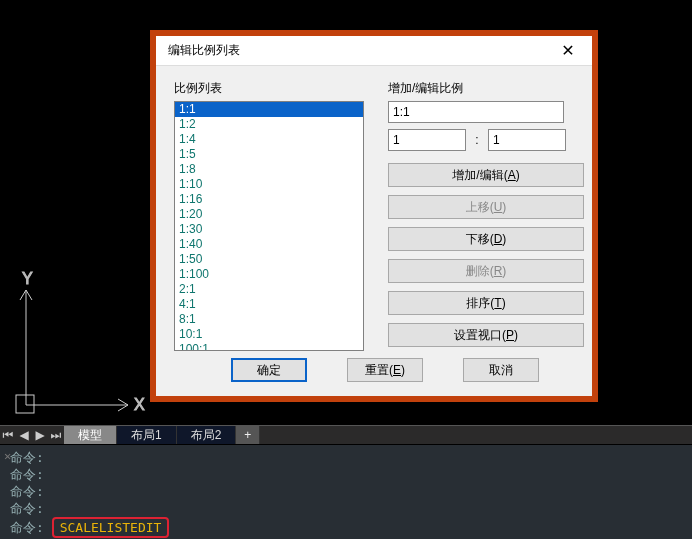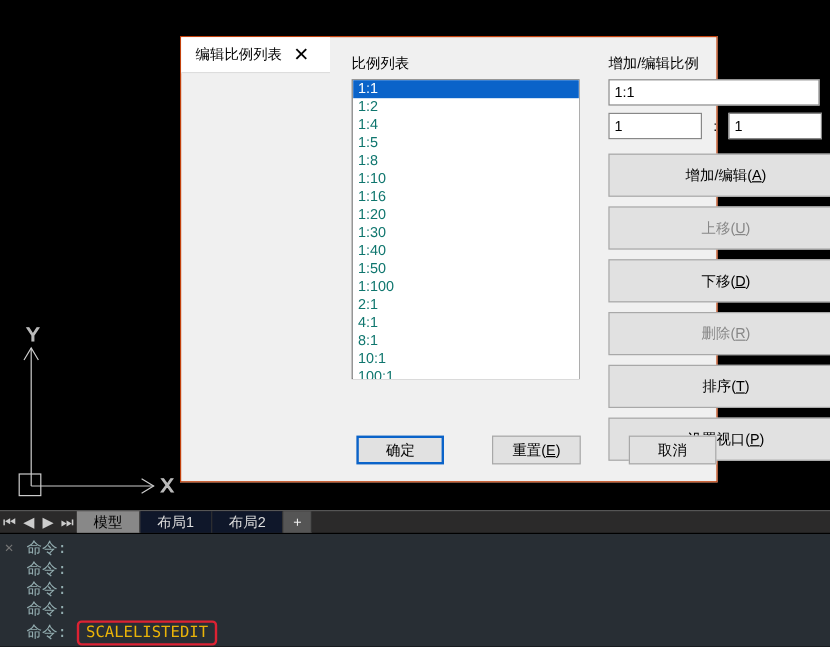--- a/index.html
+++ b/index.html
@@ -19,39 +19,39 @@
     background: #2b2a2a; border-top: 1px solid #555; border-bottom: 1px solid #000;
     display: flex; align-items: stretch; color: #ddd; font-size: 12px;
   }
   .tabs-controls { display: flex; align-items: center; }
   .tc-btn { width: 16px; height: 20px; display: flex; align-items: center; justify-content: center;
     color: #ccc; cursor: pointer; }
   .tab {
     padding: 2px 14px; background: #0f172a; border-right: 1px solid #333;
     display: flex; align-items: center; color: #ddd;
   }
-  .tab.active { background: #888; color: #000000; }
+  .tab.active { background: #888; color: #ffffff; }
   .tab-add { width: 24px; display: flex; align-items: center; justify-content: center; color: #eee; cursor: pointer; background:#555; border-right:1px solid #333;}
   
   .cmd-area {
     position: absolute; left: 0; right: 0; top: 445px; bottom: 0;
     background: #282e34; color: #93adb0; font-family: "SimSun", monospace;
     font-size: 13px; padding: 4px 6px;
   }
   .cmd-close { position: absolute; left: 4px; top: 4px; color: #777; font-size: 12px; }
-  .cmd-lines { margin-left: 16px; line-height: 17px; }
+  .cmd-lines { margin-left: 4px; line-height: 17px; }
   .cmd-hl {
     border: 2px solid #d23; border-radius: 4px; padding: 0 6px;
     display: inline-block; color: #eab308;
   }
   
   .dialog {
     position: absolute; left: 150px; top: 30px; width: 448px; height: 372px;
-    background: #f0f0f0; border: 1px solid #c2410c;
-    display: flex; flex-direction: row;
+    background: #f0f0f0; border: 6px solid #c2410c;
+    display: flex; flex-direction: column;
   }
   .titlebar {
     height: 30px; display: flex; align-items: center; justify-content: space-between;
     padding: 0 8px 0 12px; background: #fff; border-bottom: 1px solid #ddd;
   }
   .titlebar .title { font-size: 12px; color: #000; }
   .titlebar .close { width: 32px; height: 30px; display: flex; align-items: center; justify-content: center; font-size: 16px; cursor: pointer; }
   .dlg-body { flex: 1; position: relative; padding: 14px 18px 12px 18px; }
   .left-col { position: absolute; left: 18px; top: 14px; width: 222px; }
   .right-col { position: absolute; left: 232px; top: 14px; width: 196px; }
@@ -61,21 +61,21 @@
     font-size: 12px; overflow: auto;
   }
   .listitem { padding: 0 4px; line-height: 15px; color: #0f766e; }
   .listitem.selected { background: #0a63c9; color: #fff; }
   .scale-inputs { margin-bottom: 12px; }
   .scale-input-main { width: 176px; height: 22px; border: 1px solid #888; background: #fff; padding: 0 4px; font-size: 12px; margin-bottom: 6px; display:block;}
   .ratio-row { display: flex; align-items: center; gap: 6px; }
   .ratio-input { width: 78px; height: 22px; border: 1px solid #888; padding: 0 4px; font-size: 12px; }
   .ratio-sep { width: 10px; text-align: center; }
   .btn {
-    width: 196px; height: 36px; background: #e1e1e1; border: 1px solid #a8a8a8;
+    width: 196px; height: 24px; background: #e1e1e1; border: 1px solid #a8a8a8;
     font-size: 12px; color: #000; display: flex; align-items: center; justify-content: center;
     margin-bottom: 8px; cursor: pointer;
   }
   .btn.disabled { color: #888; }
   .footer-btns {
     position: absolute; left: 0; right: 0; bottom: 12px; height: 26px;
     display: flex; justify-content: center; gap: 40px; margin-left: 22px;
   }
   .fbtn {
     width: 76px; height: 24px; background: #e1e1e1; border: 1px solid #a8a8a8;

